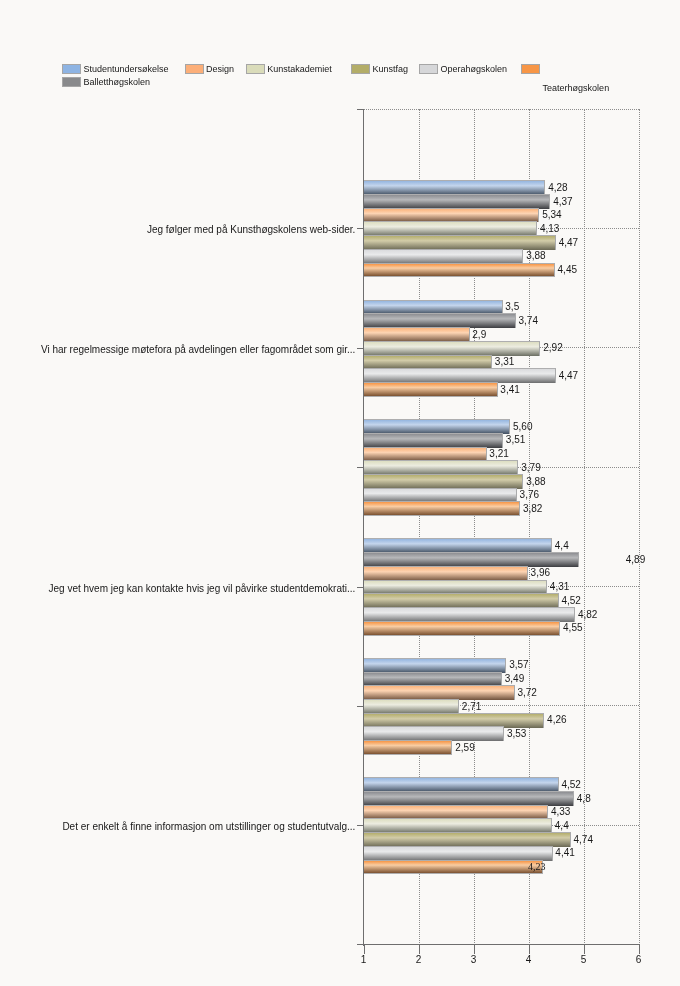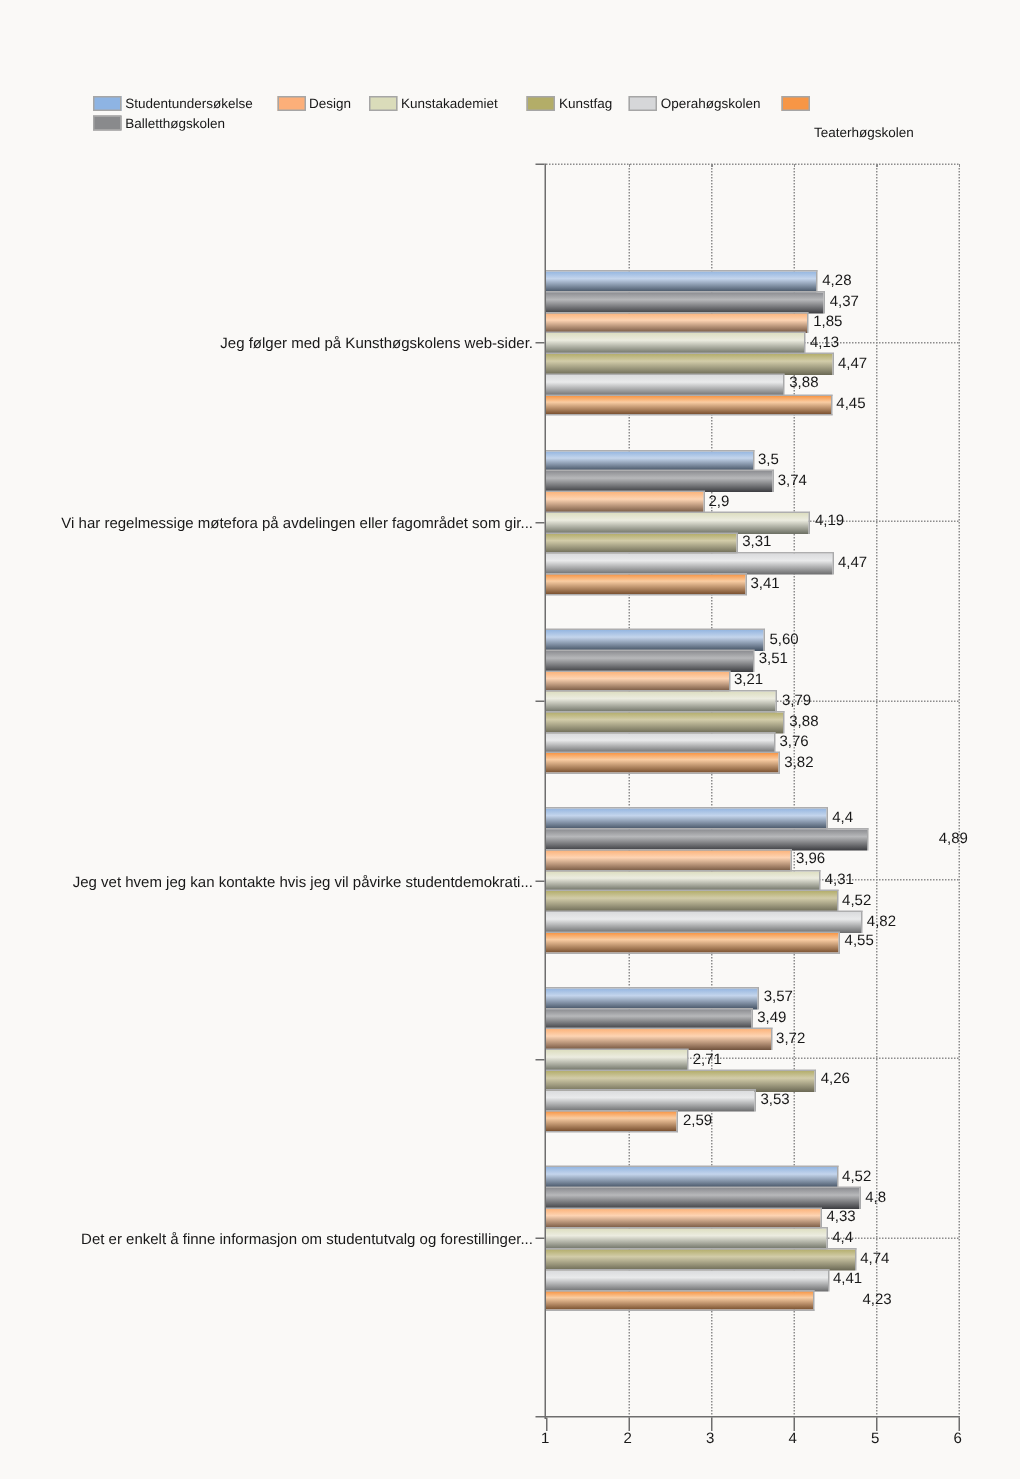--- a/index.html
+++ b/index.html
@@ -98,35 +98,35 @@
       <div class="barlabel" style="left: 518.5px; top: 315.938px;">3,74</div>
       <div class="bar" style="left: 364px; top: 432.772px; width: 139.05px; height: 14.781px; background: linear-gradient(rgb(141, 142, 146) 0%, rgb(183, 184, 186) 34%, rgb(60, 61, 65) 100%); border-top: 1.05px solid rgb(174, 174, 175); border-right: 1.2px solid rgb(169, 170, 171);"></div>
       <div class="barlabel" style="left: 505.85px; top: 435.338px;">3,51</div>
       <div class="bar" style="left: 364px; top: 552.173px; width: 214.95px; height: 14.781px; background: linear-gradient(rgb(141, 142, 146) 0%, rgb(183, 184, 186) 34%, rgb(60, 61, 65) 100%); border-top: 1.05px solid rgb(174, 174, 175); border-right: 1.2px solid rgb(169, 170, 171);"></div>
       <div class="barlabel" style="left: 581.75px; top: 554.738px; margin-left: 44px;">4,89</div>
       <div class="bar" style="left: 364px; top: 671.572px; width: 137.95px; height: 14.781px; background: linear-gradient(rgb(141, 142, 146) 0%, rgb(183, 184, 186) 34%, rgb(60, 61, 65) 100%); border-top: 1.05px solid rgb(174, 174, 175); border-right: 1.2px solid rgb(169, 170, 171);"></div>
       <div class="barlabel" style="left: 504.75px; top: 674.138px;">3,49</div>
       <div class="bar" style="left: 364px; top: 790.972px; width: 210px; height: 14.781px; background: linear-gradient(rgb(141, 142, 146) 0%, rgb(183, 184, 186) 34%, rgb(60, 61, 65) 100%); border-top: 1.05px solid rgb(174, 174, 175); border-right: 1.2px solid rgb(169, 170, 171);"></div>
       <div class="barlabel" style="left: 576.8px; top: 793.538px;">4,8</div>
       <div class="bar" style="left: 364px; top: 207.703px; width: 175.35px; height: 14.781px; background: linear-gradient(rgb(251, 180, 124) 0%, rgb(253, 212, 179) 34%, rgb(112, 82, 61) 100%); border-top: 1.05px solid rgb(174, 174, 175); border-right: 1.2px solid rgb(169, 170, 171);"></div>
-      <div class="barlabel" style="left: 542.15px; top: 210.269px;">1,85</div>
+      <div class="barlabel" style="left: 542.15px; top: 210.269px;">5,34</div>
       <div class="bar" style="left: 364px; top: 327.103px; width: 105.5px; height: 14.781px; background: linear-gradient(rgb(251, 180, 124) 0%, rgb(253, 212, 179) 34%, rgb(112, 82, 61) 100%); border-top: 1.05px solid rgb(174, 174, 175); border-right: 1.2px solid rgb(169, 170, 171);"></div>
       <div class="barlabel" style="left: 472.3px; top: 329.669px;">2,9</div>
       <div class="bar" style="left: 364px; top: 446.503px; width: 122.55px; height: 14.781px; background: linear-gradient(rgb(251, 180, 124) 0%, rgb(253, 212, 179) 34%, rgb(112, 82, 61) 100%); border-top: 1.05px solid rgb(174, 174, 175); border-right: 1.2px solid rgb(169, 170, 171);"></div>
       <div class="barlabel" style="left: 489.35px; top: 449.069px;">3,21</div>
       <div class="bar" style="left: 364px; top: 565.904px; width: 163.8px; height: 14.781px; background: linear-gradient(rgb(251, 180, 124) 0%, rgb(253, 212, 179) 34%, rgb(112, 82, 61) 100%); border-top: 1.05px solid rgb(174, 174, 175); border-right: 1.2px solid rgb(169, 170, 171);"></div>
       <div class="barlabel" style="left: 530.6px; top: 568.469px;">3,96</div>
       <div class="bar" style="left: 364px; top: 685.303px; width: 150.6px; height: 14.781px; background: linear-gradient(rgb(251, 180, 124) 0%, rgb(253, 212, 179) 34%, rgb(112, 82, 61) 100%); border-top: 1.05px solid rgb(174, 174, 175); border-right: 1.2px solid rgb(169, 170, 171);"></div>
       <div class="barlabel" style="left: 517.4px; top: 687.869px;">3,72</div>
       <div class="bar" style="left: 364px; top: 804.703px; width: 184.15px; height: 14.781px; background: linear-gradient(rgb(251, 180, 124) 0%, rgb(253, 212, 179) 34%, rgb(112, 82, 61) 100%); border-top: 1.05px solid rgb(174, 174, 175); border-right: 1.2px solid rgb(169, 170, 171);"></div>
       <div class="barlabel" style="left: 550.95px; top: 807.269px;">4,33</div>
       <div class="bar" style="left: 364px; top: 221.435px; width: 173.15px; height: 14.781px; background: linear-gradient(rgb(221, 222, 193) 0%, rgb(236, 236, 224) 34%, rgb(107, 110, 98) 100%); border-top: 1.05px solid rgb(174, 174, 175); border-right: 1.2px solid rgb(169, 170, 171);"></div>
       <div class="barlabel" style="left: 539.95px; top: 224px;">4,13</div>
       <div class="bar" style="left: 364px; top: 340.834px; width: 176.45px; height: 14.781px; background: linear-gradient(rgb(221, 222, 193) 0%, rgb(236, 236, 224) 34%, rgb(107, 110, 98) 100%); border-top: 1.05px solid rgb(174, 174, 175); border-right: 1.2px solid rgb(169, 170, 171);"></div>
-      <div class="barlabel" style="left: 543.25px; top: 343.4px;">4,19</div>
+      <div class="barlabel" style="left: 543.25px; top: 343.4px;">2,92</div>
       <div class="bar" style="left: 364px; top: 460.235px; width: 154.45px; height: 14.781px; background: linear-gradient(rgb(221, 222, 193) 0%, rgb(236, 236, 224) 34%, rgb(107, 110, 98) 100%); border-top: 1.05px solid rgb(174, 174, 175); border-right: 1.2px solid rgb(169, 170, 171);"></div>
       <div class="barlabel" style="left: 521.25px; top: 462.8px;">3,79</div>
       <div class="bar" style="left: 364px; top: 579.635px; width: 183.05px; height: 14.781px; background: linear-gradient(rgb(221, 222, 193) 0%, rgb(236, 236, 224) 34%, rgb(107, 110, 98) 100%); border-top: 1.05px solid rgb(174, 174, 175); border-right: 1.2px solid rgb(169, 170, 171);"></div>
       <div class="barlabel" style="left: 549.85px; top: 582.2px;">4,31</div>
       <div class="bar" style="left: 364px; top: 699.034px; width: 95.05px; height: 14.781px; background: linear-gradient(rgb(221, 222, 193) 0%, rgb(236, 236, 224) 34%, rgb(107, 110, 98) 100%); border-top: 1.05px solid rgb(174, 174, 175); border-right: 1.2px solid rgb(169, 170, 171);"></div>
       <div class="barlabel" style="left: 461.85px; top: 701.6px;">2,71</div>
       <div class="bar" style="left: 364px; top: 818.434px; width: 188px; height: 14.781px; background: linear-gradient(rgb(221, 222, 193) 0%, rgb(236, 236, 224) 34%, rgb(107, 110, 98) 100%); border-top: 1.05px solid rgb(174, 174, 175); border-right: 1.2px solid rgb(169, 170, 171);"></div>
       <div class="barlabel" style="left: 554.8px; top: 821px;">4,4</div>
       <div class="bar" style="left: 364px; top: 235.166px; width: 191.85px; height: 14.781px; background: linear-gradient(rgb(180, 174, 109) 0%, rgb(210, 204, 169) 34%, rgb(106, 104, 84) 100%); border-top: 1.05px solid rgb(174, 174, 175); border-right: 1.2px solid rgb(169, 170, 171);"></div>
       <div class="barlabel" style="left: 558.65px; top: 237.731px;">4,47</div>
@@ -156,21 +156,21 @@
       <div class="barlabel" style="left: 557.55px; top: 265.193px;">4,45</div>
       <div class="bar" style="left: 364px; top: 382.027px; width: 133.55px; height: 14.731px; background: linear-gradient(rgb(247, 150, 70) 0%, rgb(249, 205, 163) 34%, rgb(123, 82, 49) 100%); border-top: 1.05px solid rgb(174, 174, 175); border-right: 1.2px solid rgb(169, 170, 171); border-bottom: 1px solid rgb(174, 174, 175);"></div>
       <div class="barlabel" style="left: 500.35px; top: 384.593px;">3,41</div>
       <div class="bar" style="left: 364px; top: 501.428px; width: 156.1px; height: 14.731px; background: linear-gradient(rgb(247, 150, 70) 0%, rgb(249, 205, 163) 34%, rgb(123, 82, 49) 100%); border-top: 1.05px solid rgb(174, 174, 175); border-right: 1.2px solid rgb(169, 170, 171); border-bottom: 1px solid rgb(174, 174, 175);"></div>
       <div class="barlabel" style="left: 522.9px; top: 503.993px;">3,82</div>
       <div class="bar" style="left: 364px; top: 620.827px; width: 196.25px; height: 14.731px; background: linear-gradient(rgb(247, 150, 70) 0%, rgb(249, 205, 163) 34%, rgb(123, 82, 49) 100%); border-top: 1.05px solid rgb(174, 174, 175); border-right: 1.2px solid rgb(169, 170, 171); border-bottom: 1px solid rgb(174, 174, 175);"></div>
       <div class="barlabel" style="left: 563.05px; top: 623.393px;">4,55</div>
       <div class="bar" style="left: 364px; top: 740.227px; width: 88.45px; height: 14.731px; background: linear-gradient(rgb(247, 150, 70) 0%, rgb(249, 205, 163) 34%, rgb(123, 82, 49) 100%); border-top: 1.05px solid rgb(174, 174, 175); border-right: 1.2px solid rgb(169, 170, 171); border-bottom: 1px solid rgb(174, 174, 175);"></div>
       <div class="barlabel" style="left: 455.25px; top: 742.793px;">2,59</div>
       <div class="bar" style="left: 364px; top: 859.628px; width: 178.65px; height: 14.731px; background: linear-gradient(rgb(247, 150, 70) 0%, rgb(249, 205, 163) 34%, rgb(123, 82, 49) 100%); border-top: 1.05px solid rgb(174, 174, 175); border-right: 1.2px solid rgb(169, 170, 171); border-bottom: 1px solid rgb(174, 174, 175);"></div>
-      <div class="barlabel" style="left: 575px; top: 862.193px;">4,23</div>
+      <div class="barlabel" style="left: 528px; top: 862.193px; font-family: Liberation Serif, serif;">4,23</div>
       <div class="axis-y" style="left: 363px; top: 108.9px; height: 836.7px;"></div>
       <div class="axis-x" style="left: 356.5px; top: 944.1px; width: 283px;"></div>
       <div class="tick-y" style="left: 356.5px; top: 108.9px; width: 6.6px;"></div>
       <div class="tick-x" style="left: 363.5px; top: 944.6px; height: 9.5px;"></div>
       <div class="xticklabel" style="left: 343.5px; width: 40px; top: 955.4px;">1</div>
       <div class="tick-x" style="left: 418.5px; top: 944.6px; height: 9.5px;"></div>
       <div class="xticklabel" style="left: 398.5px; width: 40px; top: 955.4px;">2</div>
       <div class="tick-x" style="left: 473.5px; top: 944.6px; height: 9.5px;"></div>
       <div class="xticklabel" style="left: 453.5px; width: 40px; top: 955.4px;">3</div>
       <div class="tick-x" style="left: 528.5px; top: 944.6px; height: 9.5px;"></div>
@@ -181,15 +181,15 @@
       <div class="xticklabel" style="left: 618.5px; width: 40px; top: 955.4px;">6</div>
       <div class="tick-y" style="left: 356.5px; top: 228.3px; width: 6.6px;"></div>
       <div class="catlabel" style="right: 324.7px; top: 224.3px;">Jeg følger med på Kunsthøgskolens web-sider.</div>
       <div class="tick-y" style="left: 356.5px; top: 347.7px; width: 6.6px;"></div>
       <div class="catlabel" style="right: 324.7px; top: 343.7px;">Vi har regelmessige møtefora på avdelingen eller fagområdet som gir...</div>
       <div class="tick-y" style="left: 356.5px; top: 467.1px; width: 6.6px;"></div>
       <div class="tick-y" style="left: 356.5px; top: 586.5px; width: 6.6px;"></div>
       <div class="catlabel" style="right: 324.7px; top: 582.5px;">Jeg vet hvem jeg kan kontakte hvis jeg vil påvirke studentdemokrati...</div>
       <div class="tick-y" style="left: 356.5px; top: 705.9px; width: 6.6px;"></div>
       <div class="tick-y" style="left: 356.5px; top: 825.3px; width: 6.6px;"></div>
-      <div class="catlabel" style="right: 324.7px; top: 821.3px;">Det er enkelt å finne informasjon om studentutvalg og forestillinger...</div>
+      <div class="catlabel" style="right: 324.7px; top: 821.3px;">Det er enkelt å finne informasjon om utstillinger og studentutvalg...</div>
     </div>
 </div>
 
 </body></html>

